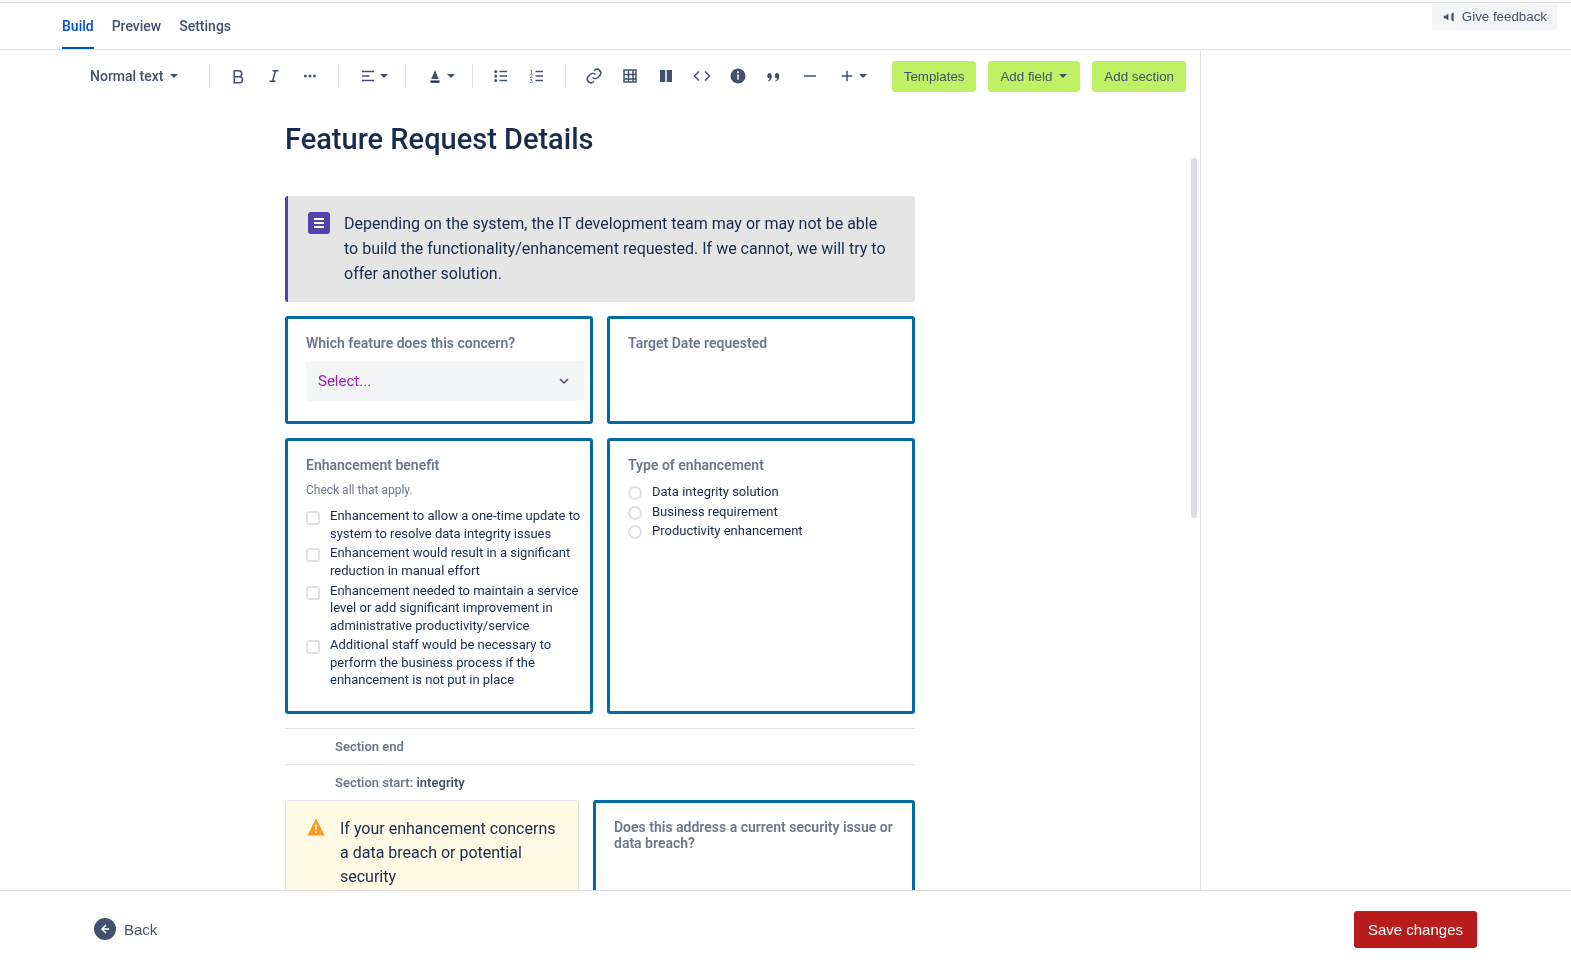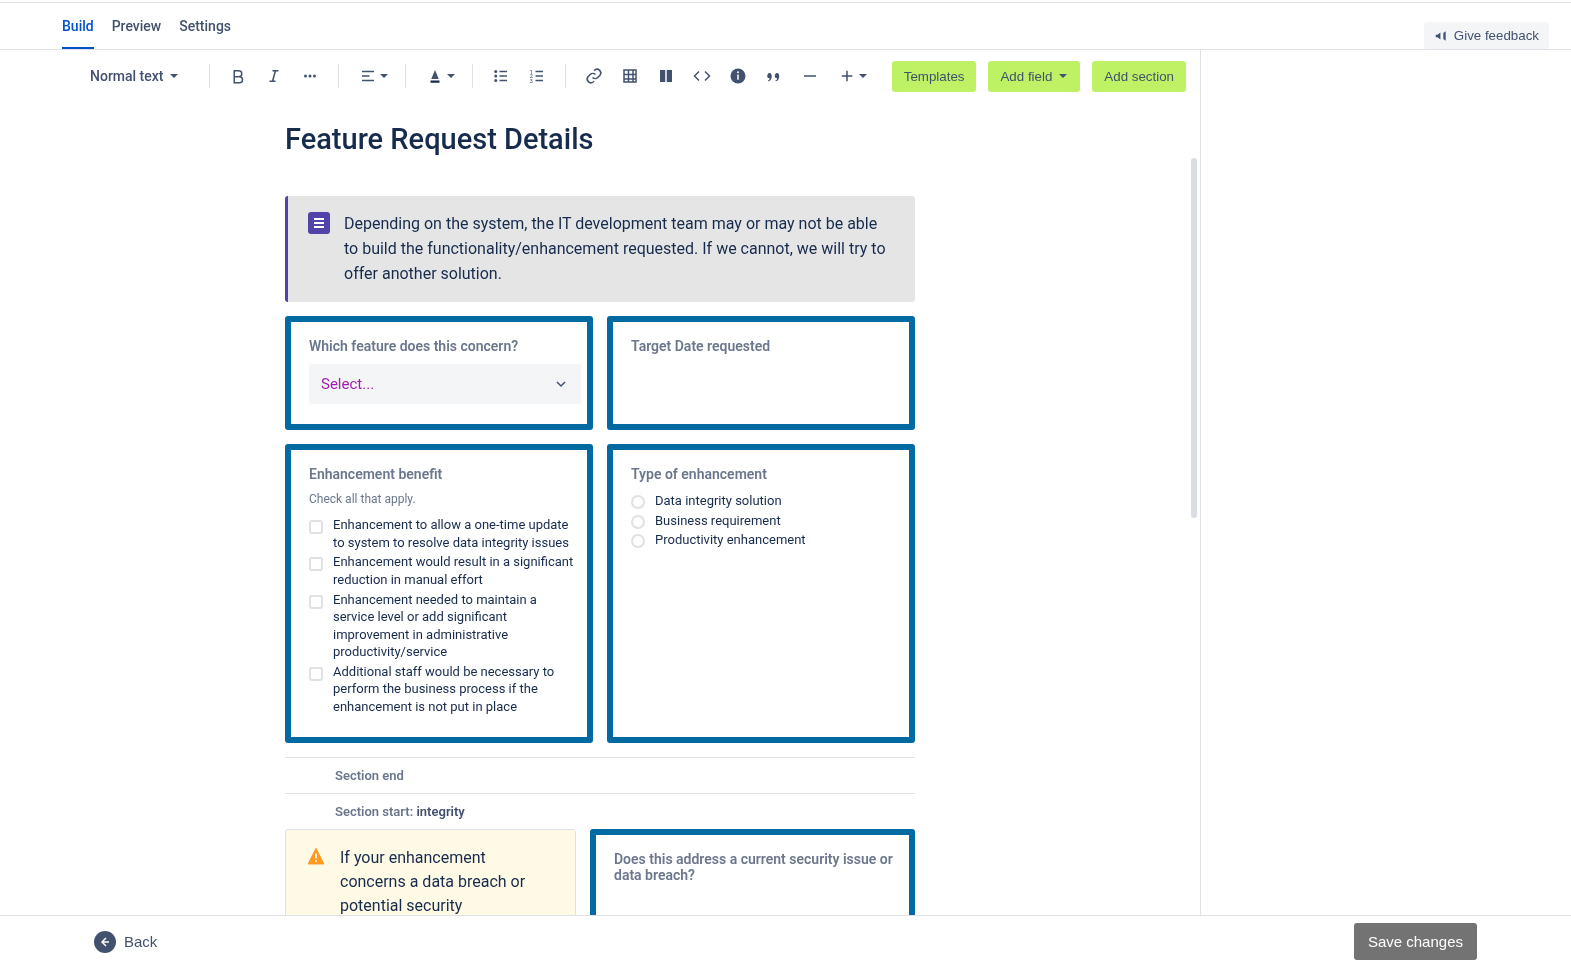--- a/index.html
+++ b/index.html
@@ -12,24 +12,24 @@
   .page {
     width: 1571px;
     height: 967px;
     position: relative;
     background: #fff;
   }
   .top-border { height: 1px; background: #DFE1E6; width: 100%; position: absolute; top: 2px; }
   .header-row {
     position: absolute;
     top: 3px;
-    left: 0; right: 8px;
+    left: 0; right: 0;
     height: 46px;
     display: flex;
-    align-items: flex-end;
+    align-items: flex-start;
     padding: 0 14px 0 62px;
   }
   .tabs { display: flex; gap: 18px; height: 100%; align-items: center; }
   .tab {
     font-weight: 500;
     color: #42526E;
     cursor: pointer;
     height: 100%;
     display: flex;
     align-items: center;
@@ -171,21 +171,21 @@
   .warn-panel .panel-icon svg { width: 20px; height: 20px; }
   .warn-panel .panel-text { font-size: 16px; line-height: 1.5; color: #172B4D; }
 
   .field-row {
     display: flex;
     gap: 14px;
     margin-bottom: 14px;
   }
   .field-card {
     flex: 1;
-    border: 6px solid #0369a1;
+    border: 3px solid #0369a1;
     border-radius: 3px;
     padding: 16px 6px 20px 18px;
   }
   .field-label {
     font-size: 14px;
     font-weight: 600;
     color: #6B778C;
     margin-bottom: 10px;
   }
   .field-hint {
@@ -237,21 +237,21 @@
     padding: 10px 0 10px 50px;
     font-size: 13px;
     color: #6B778C;
     font-weight: 600;
   }
   .section-divider .sname { color: #42526E; }
 
   .footer {
     position: absolute;
     left: 0; right: 0; bottom: 0;
-    height: 52px;
+    height: 77px;
     border-top: 1px solid #DFE1E6;
     background: #fff;
     display: flex;
     align-items: center;
     padding: 0 94px;
     z-index: 10;
   }
   .back-btn {
     display: flex; align-items: center; gap: 8px;
     background: none; border: none;
@@ -259,21 +259,21 @@
     cursor: pointer; font-size: 15px;
   }
   .back-btn .circ {
     width: 22px; height: 22px; border-radius: 50%;
     background: #42526E;
     display: flex; align-items: center; justify-content: center;
   }
   .back-btn .circ svg { width: 12px; height: 12px; fill: #fff; }
   .footer-spacer { flex: 1; }
   .save-btn {
-    background: #737373;
+    background: #b91c1c;
     color: #fff;
     border: none;
     padding: 10px 14px;
     border-radius: 3px;
     font-weight: 500;
     font-size: 15px;
     cursor: pointer;
   }
   .scroll-thumb-fake {
     position: absolute;

